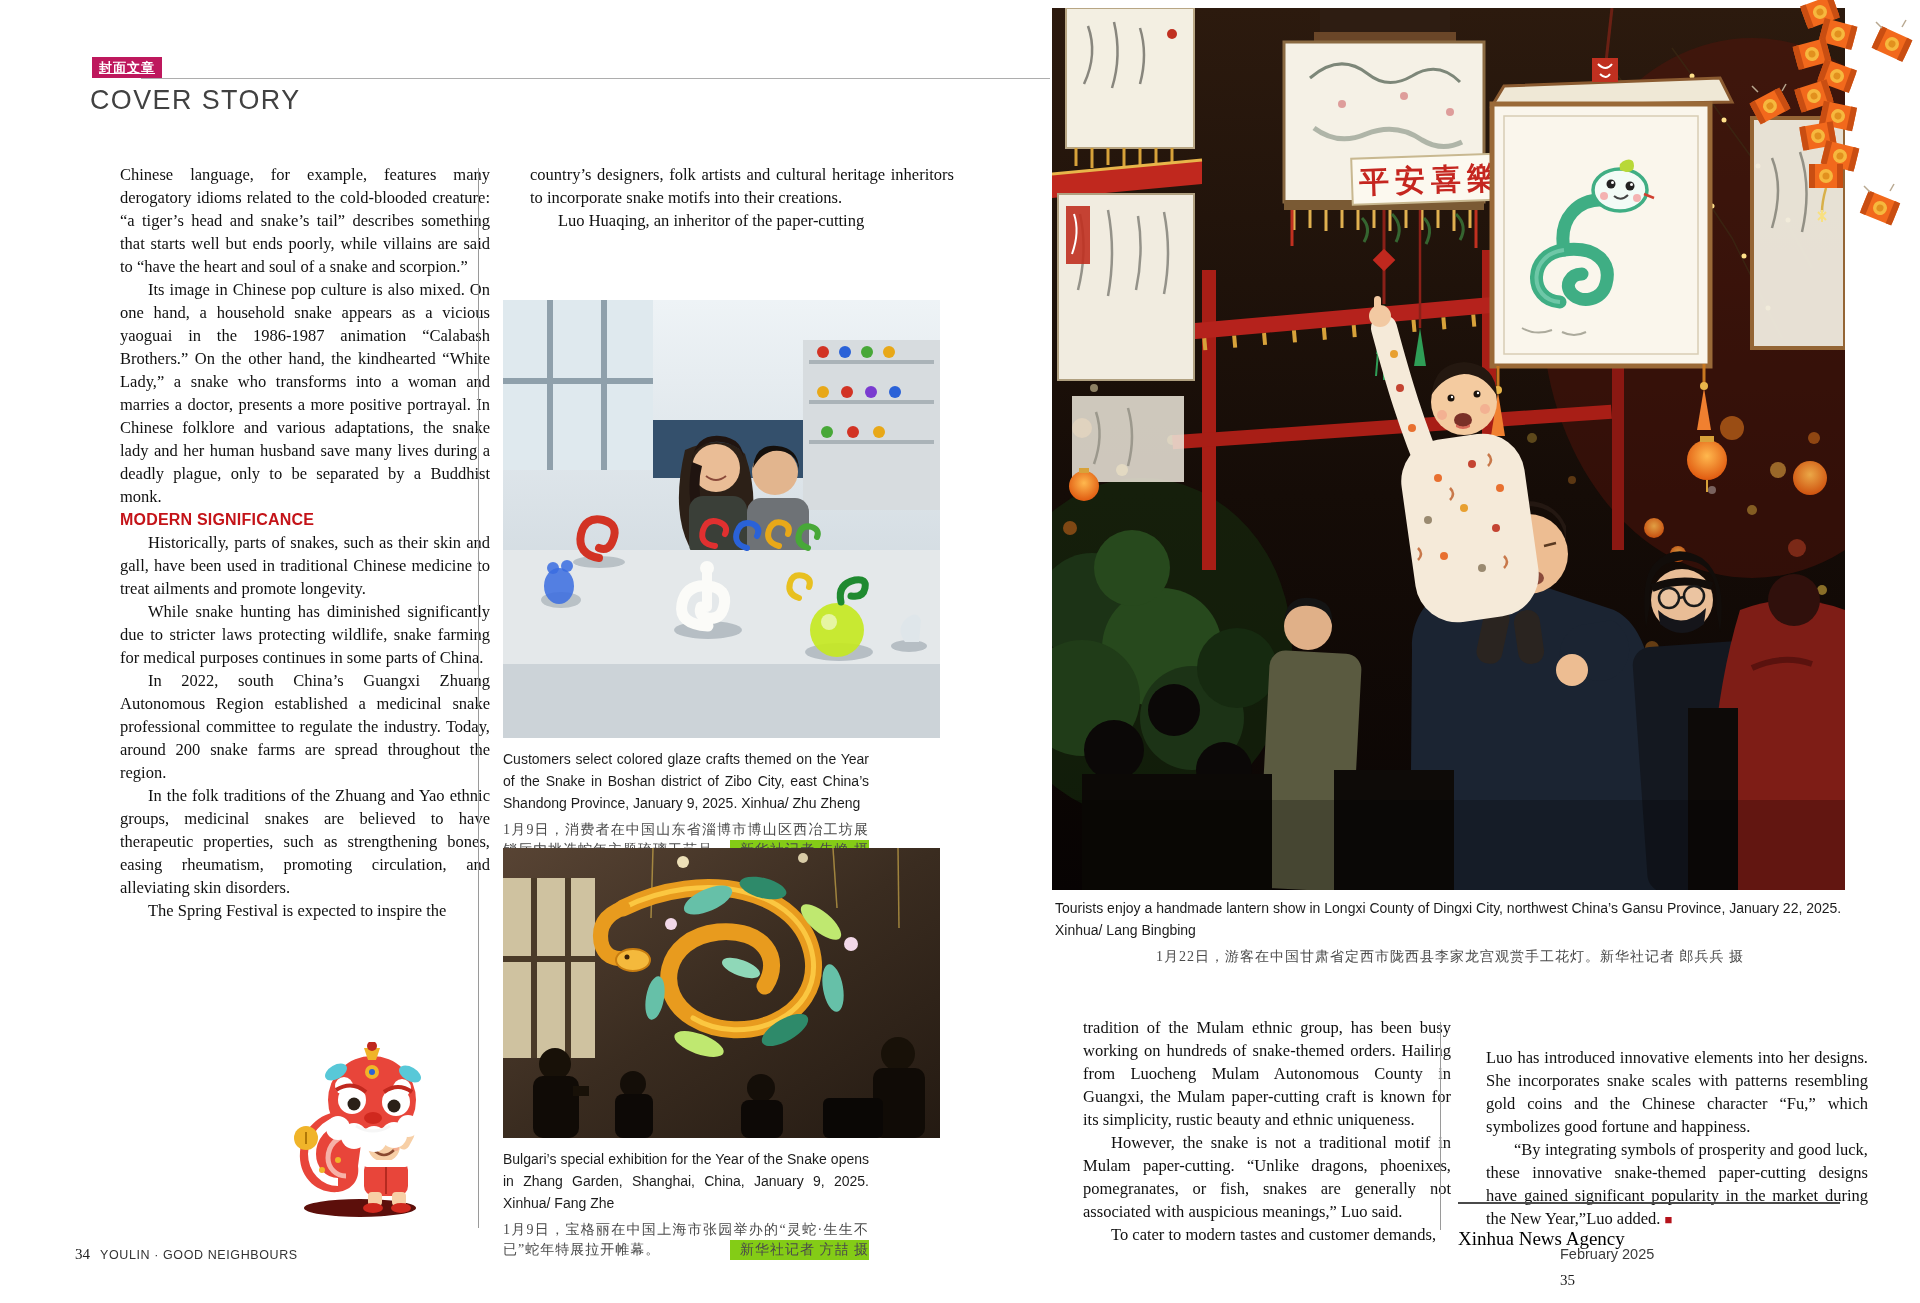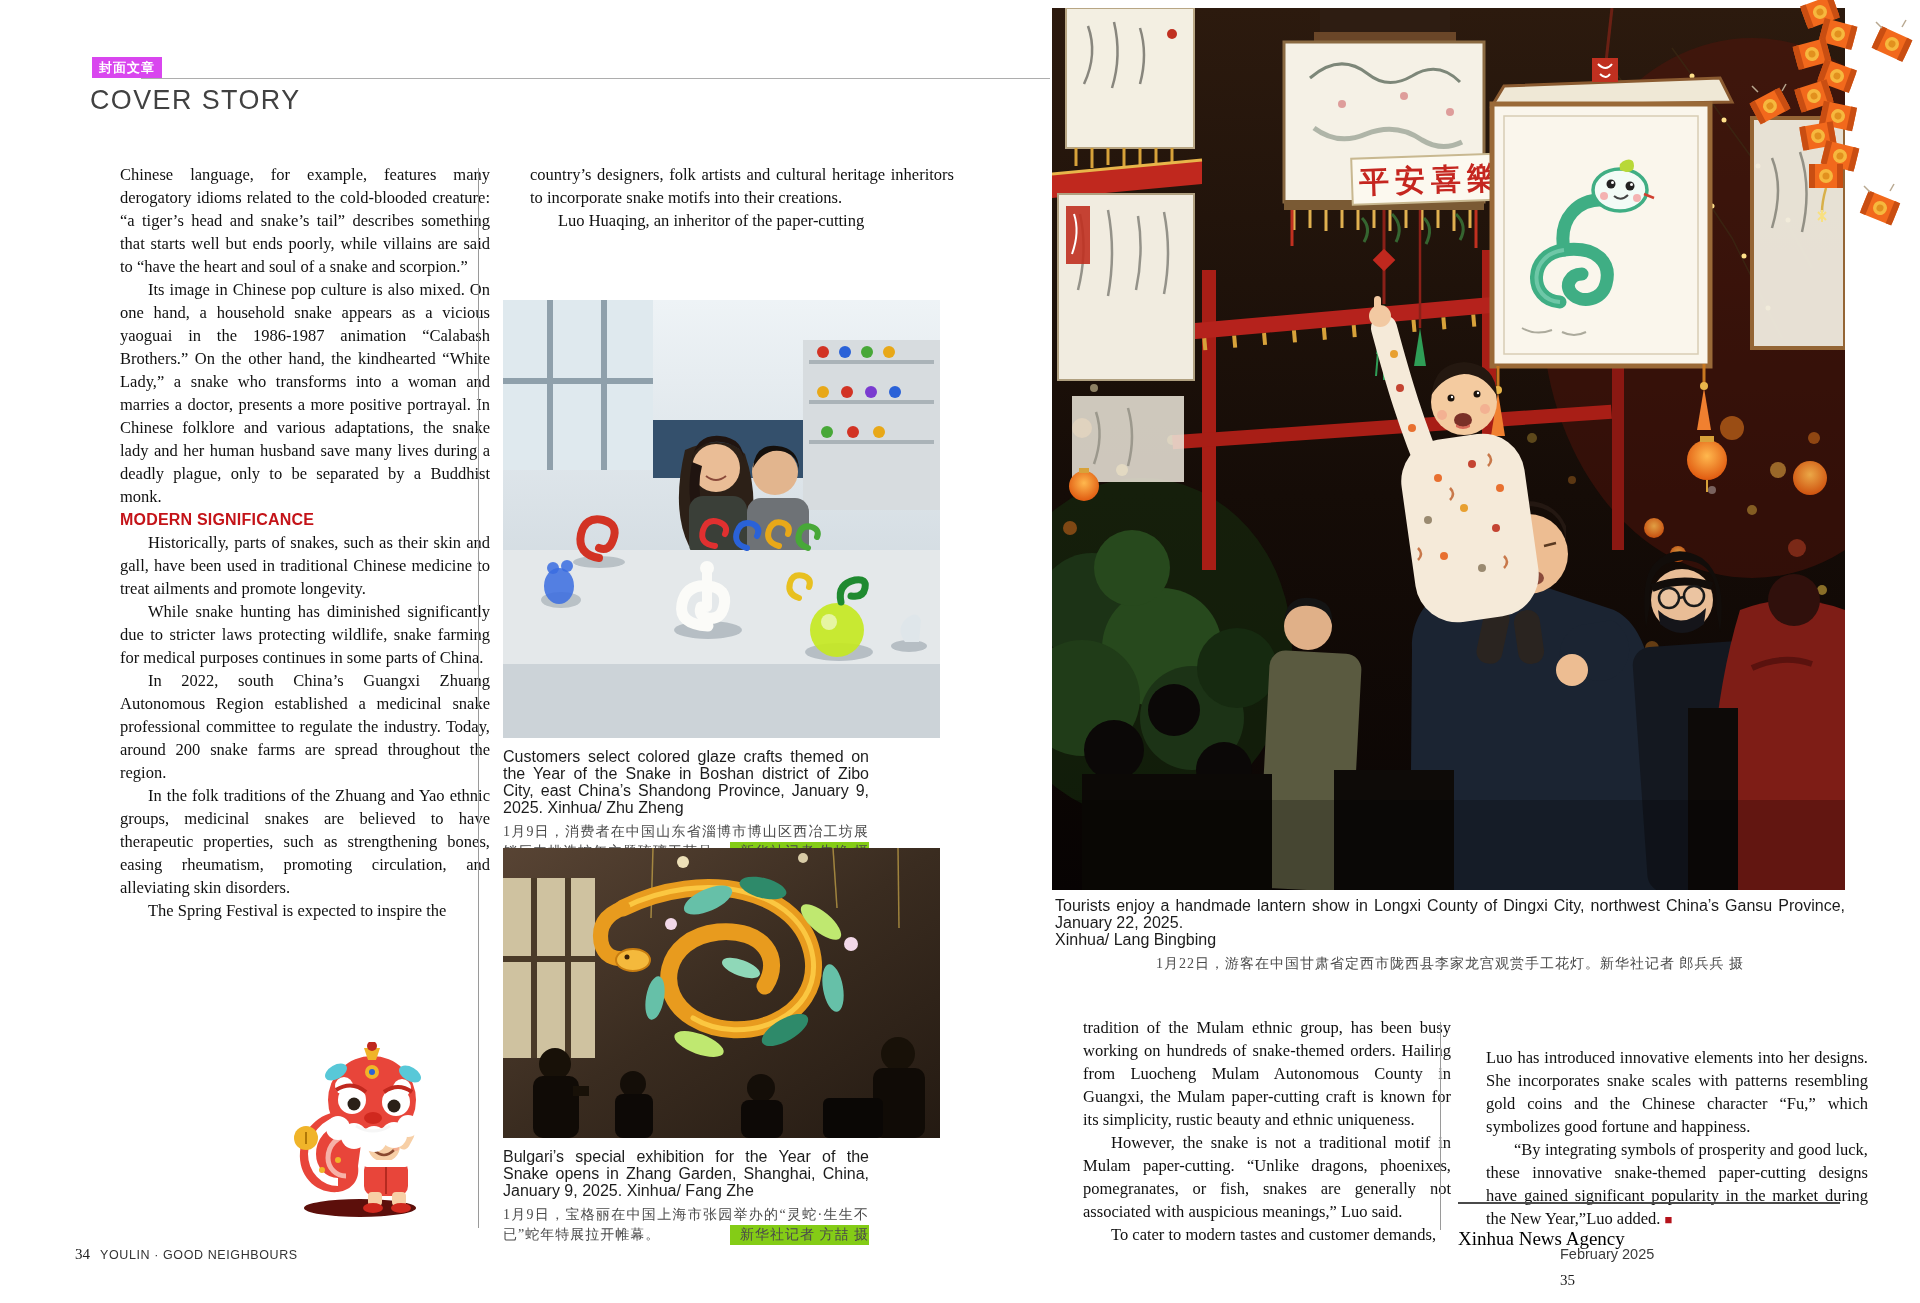--- a/index.html
+++ b/index.html
@@ -1,33 +1,33 @@
 <!DOCTYPE html>
 <html><head>
 <meta charset="utf-8">
 <style>
   html,body{margin:0;padding:0;background:#e8e8e8;}
   .spread{position:relative;width:1920px;height:1303px;background:#ffffff;overflow:hidden;
           font-family:"Liberation Serif",serif;color:#111;}
   
-  .badge{position:absolute;left:92px;top:57px;background:#d946ef;color:#fff;
-         font:bold 13px/21px "Liberation Sans",sans-serif;padding:0 7px;letter-spacing:1px;}
+  .badge{position:absolute;left:92px;top:57px;background:#be185d;color:#fff;
+         font:bold 13px/21px "Liberation Sans",sans-serif;padding:0 7px;letter-spacing:1px;text-decoration:underline;}
   .cover-title{position:absolute;left:90px;top:84px;font-family:"Liberation Sans",sans-serif;
          font-size:28px;letter-spacing:1.5px;color:#414141;transform:scaleX(.96);transform-origin:left;}
   .header-rule{position:absolute;left:141px;top:78px;width:909px;height:1px;background:#adadad;}
   
   .bodycol{position:absolute;font-size:16.5px;line-height:23px;text-align:justify;color:#101010;margin-left:28px;}
   .bodycol p{margin:0;text-indent:28px;}
   .bodycol p.noindent{text-indent:0;}
   .sec-heading{font-family:"Liberation Sans",sans-serif;font-weight:bold;color:#c41318;
          font-size:16px;letter-spacing:.2px;margin:18px 0 16px;text-indent:0 !important;}
   .vrule{position:absolute;width:1px;background:#9a9a9a;}
   
   .cap{position:absolute;}
-  .cap .en{font-family:"Liberation Sans",sans-serif;font-size:16px;line-height:17px;
+  .cap .en{font-family:"Liberation Sans",sans-serif;font-size:14px;line-height:22px;
          color:#1c1c1c;text-align:justify;}
   .cap .zh{position:relative;margin-top:6px;font-family:"Liberation Serif",serif;font-size:14px;
          line-height:20px;color:#4a4a4a;text-align:justify;letter-spacing:1px;}
   .cap .zh .credit{position:absolute;right:0;bottom:0;background:#84cc16;padding-left:10px;color:#4a4a4a;}
   .cap-wide .zh{display:flex;justify-content:center;letter-spacing:1px;}
   
   .photo{position:absolute;overflow:hidden;}
   .photo svg{display:block;}
   
   .endmark{color:#b5121b;font-size:13px;}

